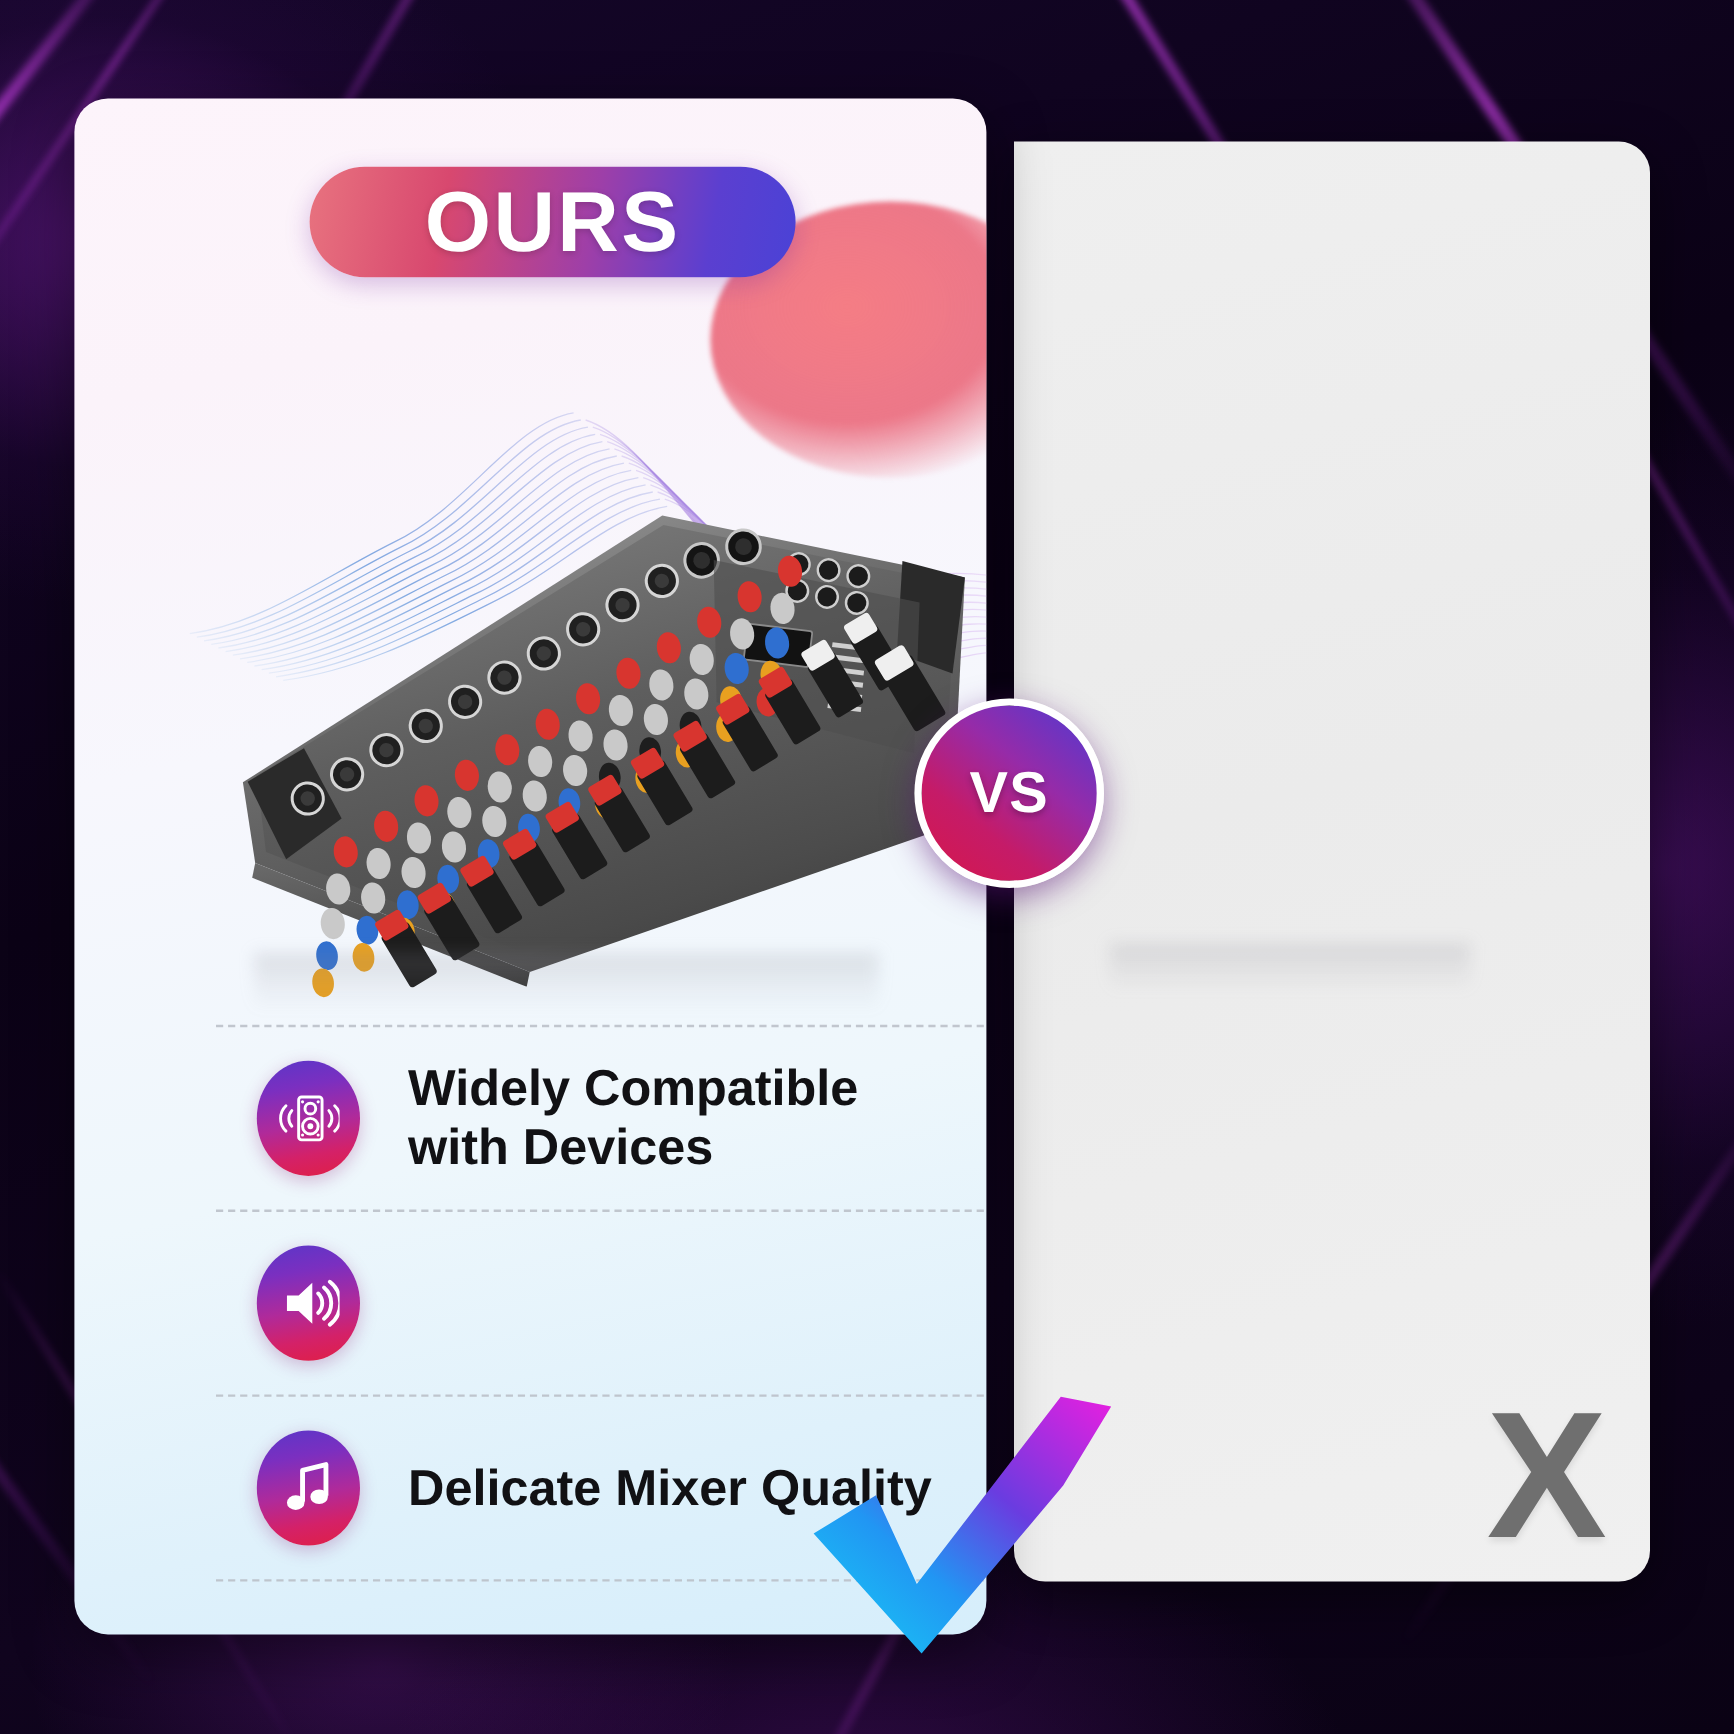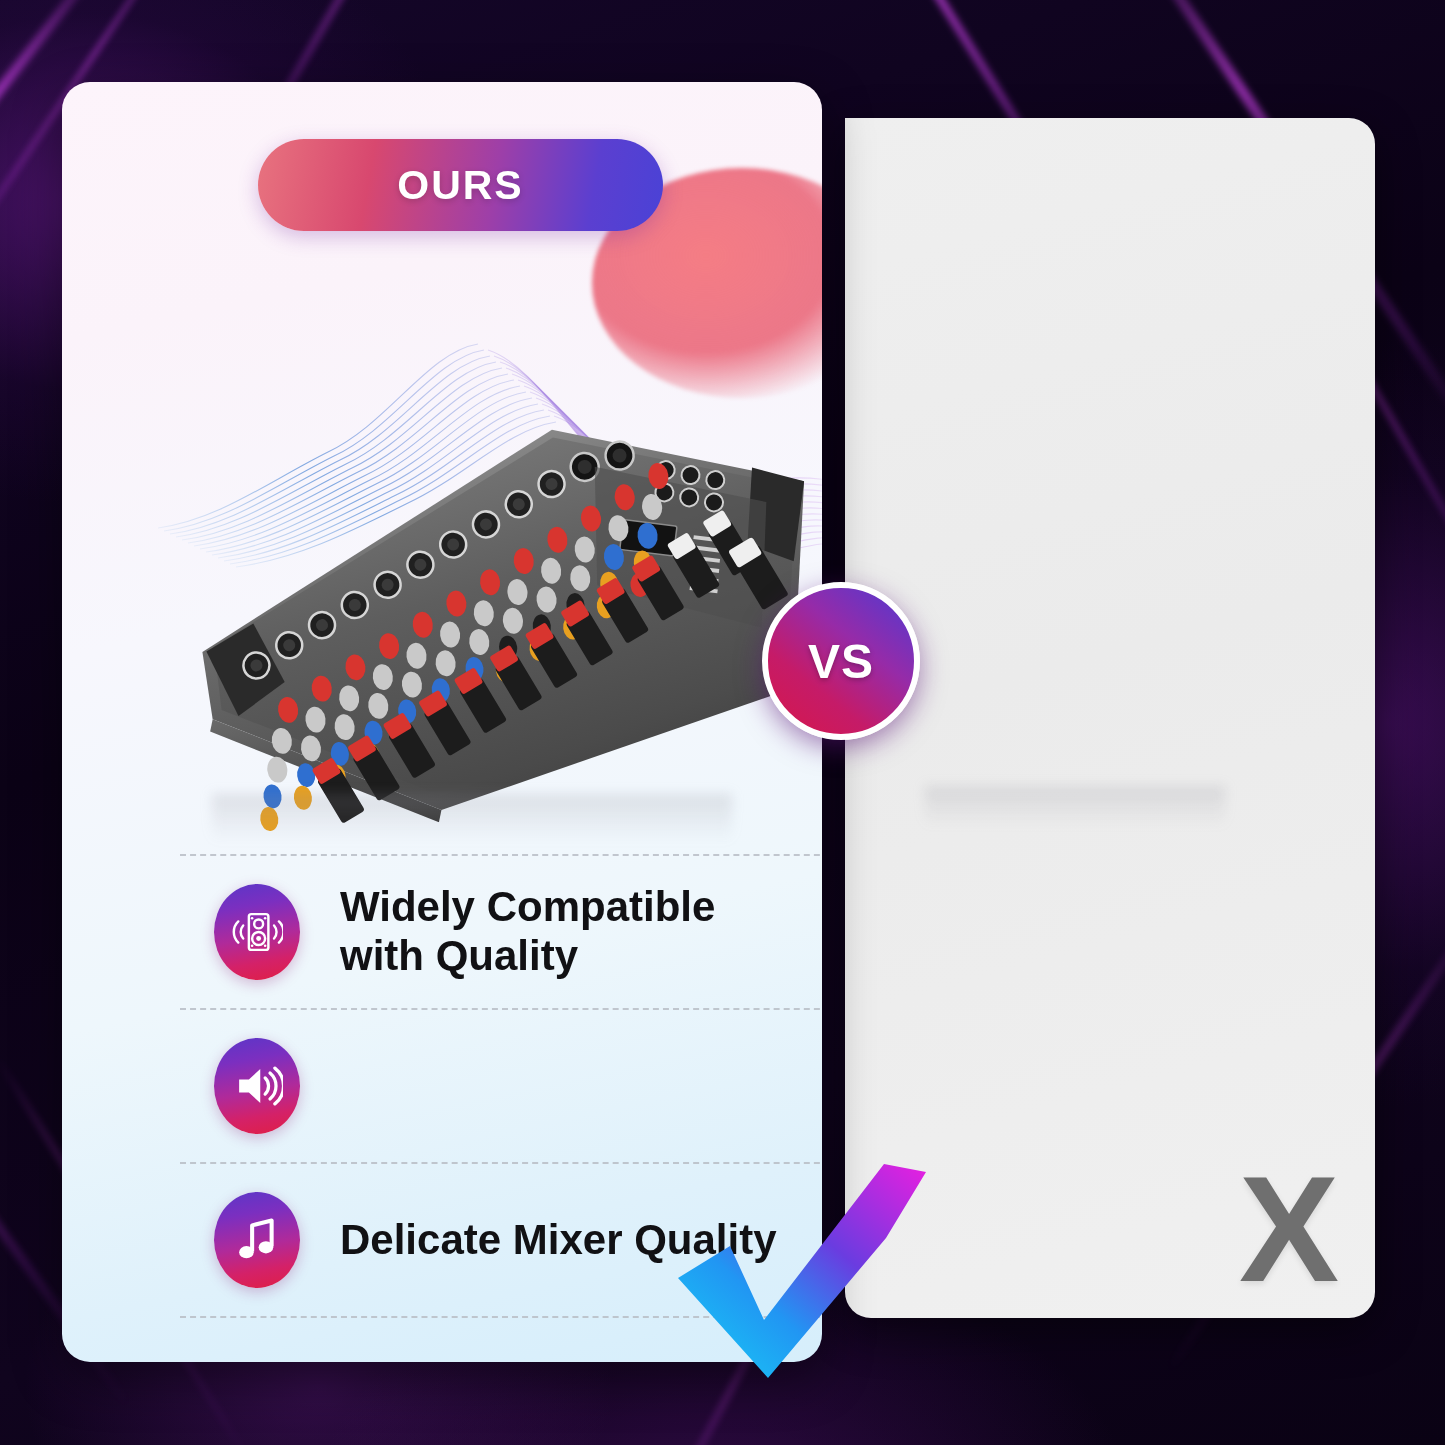--- a/index.html
+++ b/index.html
@@ -73,21 +73,21 @@
     display: flex; align-items: center; justify-content: center;
     border-radius: 999px;
     color: #fff;
     font-weight: 800;
     letter-spacing: 2px;
     text-shadow: 0 2px 6px rgba(0,0,0,0.18);
   }
   #pill-ours {
     left: 258px; top: 139px; width: 405px; height: 92px;
     background: linear-gradient(100deg, #e8737f 0%, #d8486f 28%, #9e3fa8 58%, #5b3fd0 82%, #4a42d6 100%);
-    font-size: 41px;
+    font-size: 71px;
     box-shadow: 0 6px 20px rgba(120,40,160,0.28);
   }
   #pill-others {
     left: 952px; top: 185px; width: 345px; height: 82px;
     background: linear-gradient(105deg, #8f8f8f 0%, #7e7e7e 40%, #6e6e6e 72%, #646464 100%);
     font-size: 50px;
     box-shadow: 0 5px 16px rgba(0,0,0,0.18);
   }
 
   
@@ -481,21 +481,21 @@
               <circle cx="42" cy="15" r="1.6" fill="#fff"></circle>
             <circle cx="26" cy="49" r="1.6" fill="#fff"></circle>
               <circle cx="42" cy="49" r="1.6" fill="#fff"></circle>
             <path d="M15 24 A12 12 0 0 0 15 40" fill="none" stroke="#fff" stroke-width="3" stroke-linecap="round"></path>
             <path d="M9 19 A18 18 0 0 0 9 45" fill="none" stroke="#fff" stroke-width="3" stroke-linecap="round"></path>
             <path d="M53 24 A12 12 0 0 1 53 40" fill="none" stroke="#fff" stroke-width="3" stroke-linecap="round"></path>
             <path d="M59 19 A18 18 0 0 1 59 45" fill="none" stroke="#fff" stroke-width="3" stroke-linecap="round"></path>
           </svg>
         </div>
         <div class="feature-text" style="white-space:pre-line">Widely Compatible
-with Quality</div>
+with Devices</div>
       </div>
       <div class="dash-line"></div>
       <div class="feature-row">
         <div class="icon-circle">
           <svg viewBox="0 0 64 64" aria-hidden="true">
             <path d="M10 24 H22 L36 11 V53 L22 40 H10 Z" fill="#fff"></path>
             <path d="M42 22 A14 14 0 0 1 42 42" fill="none" stroke="#fff" stroke-width="4" stroke-linecap="round"></path>
             <path d="M48 16 A21 21 0 0 1 48 48" fill="none" stroke="#fff" stroke-width="4" stroke-linecap="round"></path>
             <path d="M54 10 A28 28 0 0 1 54 54" fill="none" stroke="#fff" stroke-width="4" stroke-linecap="round"></path>
           </svg>

